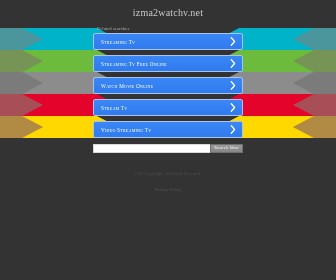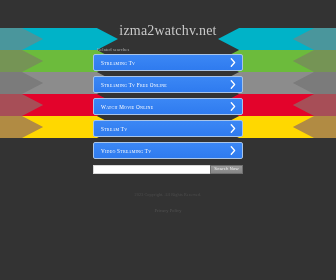--- a/index.html
+++ b/index.html
@@ -71,23 +71,23 @@
   
   #content {
     position: relative;
     z-index: 3;
     width: 336px;
   }
 
   #site-title {
     text-align: center;
     color: #c9c9c9;
-    font-size: 14px;
+    font-size: 10px;
     letter-spacing: .2px;
-    padding-top: 23px;
+    padding-top: 7px;
     font-family: "Liberation Serif", serif;
   }
 
   #related-label {
     color: #b0b0b0;
     font-size: 4.6px;
     padding-left: 97px;
     padding-top: 8px;
     padding-bottom: 2px;
     letter-spacing: .1px;

